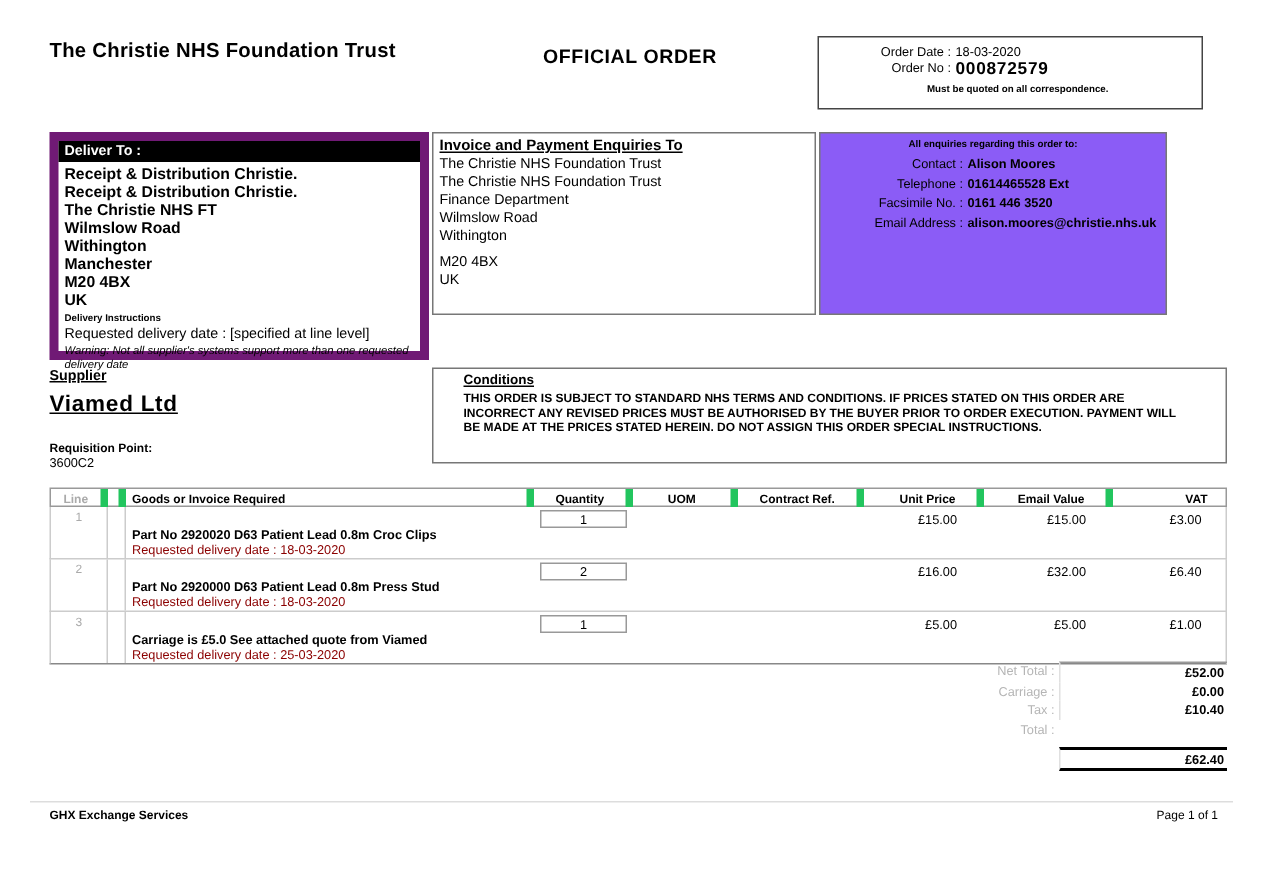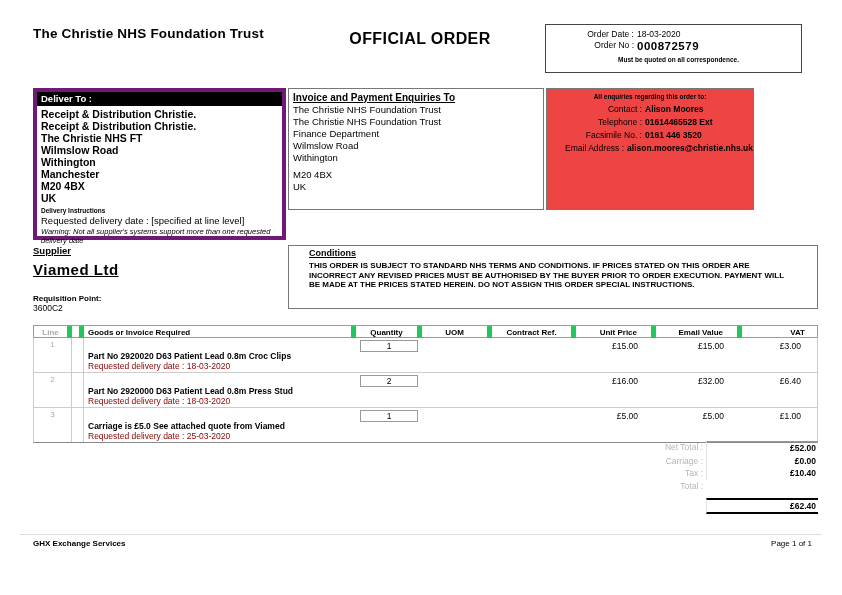--- a/index.html
+++ b/index.html
@@ -1,46 +1,46 @@
 <!DOCTYPE html>
 <html><head>
 <meta charset="utf-8">
 <style>
   * { margin:0; padding:0; box-sizing:border-box; }
   body { background:#fff; font-family:"Liberation Sans", sans-serif; color:#000; }
   .page { position:relative; width:842px; height:595px; background:#fff; overflow:hidden; }
 
   
   .trust-title { position:absolute; left:33px; top:26px; width:235px; font-size:13.5px; font-weight:bold; line-height:16px; letter-spacing:.2px; }
-  .doc-type { position:absolute; left:290px; top:30px; width:260px; text-align:center; font-size:16px; font-weight:bold; letter-spacing:.4px; }
+  .doc-type { position:absolute; left:290px; top:30px; width:260px; text-align:center; font-size:13px; font-weight:bold; letter-spacing:.4px; }
 
   .order-box { position:absolute; left:545px; top:24px; width:257px; height:49px; border:1px solid #444; background:#fff; padding-top:4px; }
   .order-row { display:flex; font-size:8.5px; line-height:11px; }
   .order-row .lbl { width:88px; text-align:right; }
   .order-row .val { padding-left:3px; }
   .order-no-val { font-weight:bold; font-size:11.5px; letter-spacing:.5px; line-height:13px; }
   .order-note { font-size:6.5px; font-weight:bold; text-align:right; padding-right:62px; margin-top:3px; }
 
   
-  .deliver-box { position:absolute; left:33px; top:88px; width:253px; height:152px; border:4px solid #701a75; background:#fff; }
+  .deliver-box { position:absolute; left:33px; top:88px; width:253px; height:152px; border:6px solid #701a75; background:#fff; }
   .deliver-head { background:#000; color:#fff; font-size:9.5px; font-weight:bold; padding:1px 4px 2px; }
   .deliver-lines { padding:2px 4px 0; }
   .addr-line-b { font-size:10.5px; font-weight:bold; line-height:12px; }
   .deliver-instr { font-size:6.5px; font-weight:bold; margin-top:3px; }
   .deliver-req { font-size:9.5px; line-height:11px; margin-top:1px; }
   .deliver-warn { font-size:7.5px; font-style:italic; line-height:9px; margin-top:1px; width:240px; }
 
   
   .invoice-box { position:absolute; left:288px; top:88px; width:256px; height:122px; border:1px solid #777; background:#fff; padding:2px 4px; }
   .invoice-head { font-size:10px; font-weight:bold; text-decoration:underline; line-height:13px; }
   .invoice-line { font-size:9.5px; line-height:12px; }
   .gap-above { margin-top:5px; }
 
   
-  .enquiries-box { position:absolute; left:546px; top:88px; width:208px; height:122px; border:1px solid #777; background:#ef4444; padding-top:4px; }
+  .enquiries-box { position:absolute; left:546px; top:88px; width:232px; height:122px; border:1px solid #777; background:#8b5cf6; padding-top:4px; }
   .enq-note { text-align:center; font-size:6.5px; font-weight:bold; margin-bottom:3px; }
   .enq-row { display:flex; font-size:8.5px; line-height:13px; }
   .enq-row .lbl { width:95px; text-align:right; }
   .enq-row .val { font-weight:bold; padding-left:3px; }
 
   
   .supplier-block { position:absolute; left:33px; top:245px; }
   .supplier-label { font-size:9.5px; font-weight:bold; text-decoration:underline; }
   .supplier-name { font-size:15px; font-weight:bold; text-decoration:underline; letter-spacing:.5px; margin-top:5px; }
   .req-point-label { font-size:8px; font-weight:bold; margin-top:16px; }

